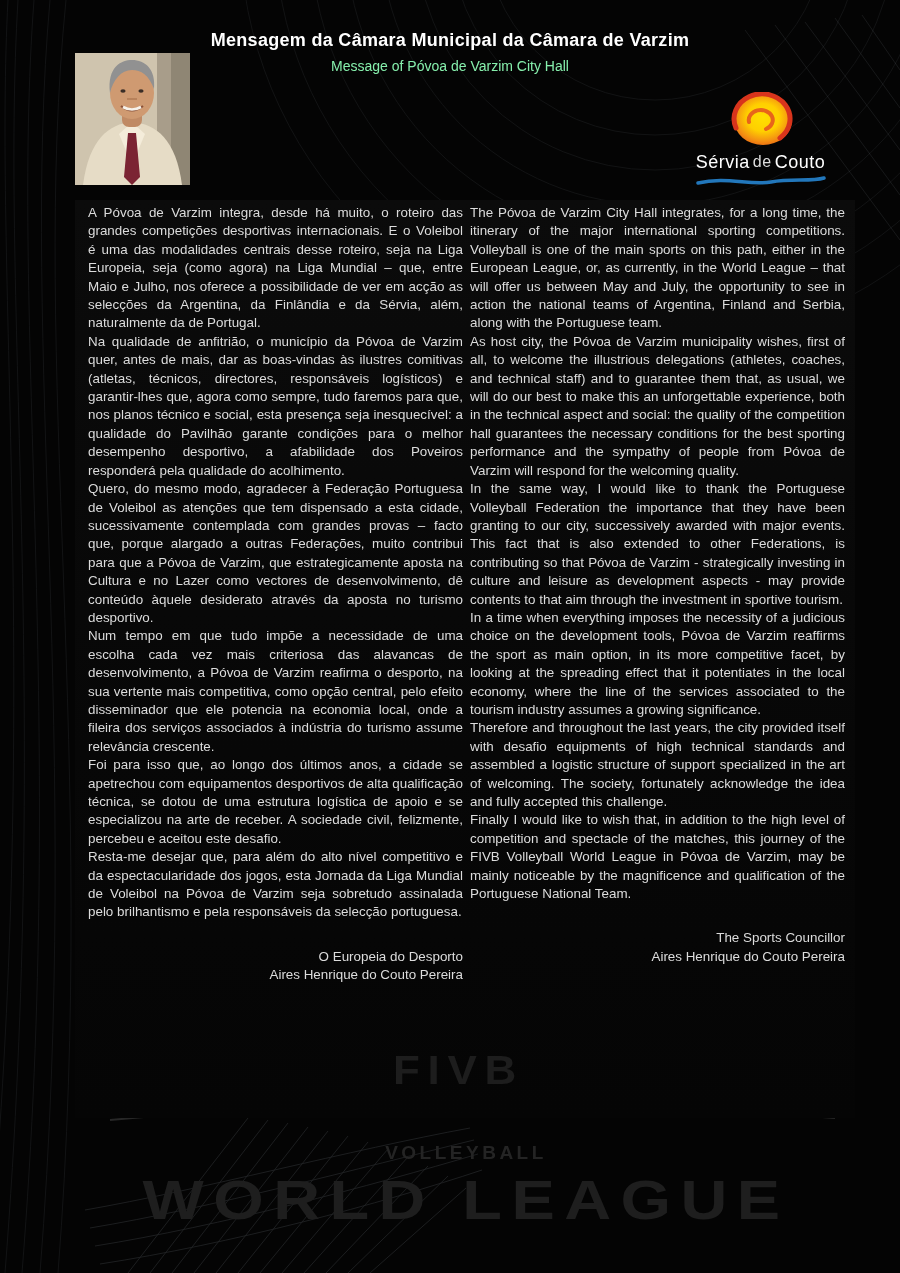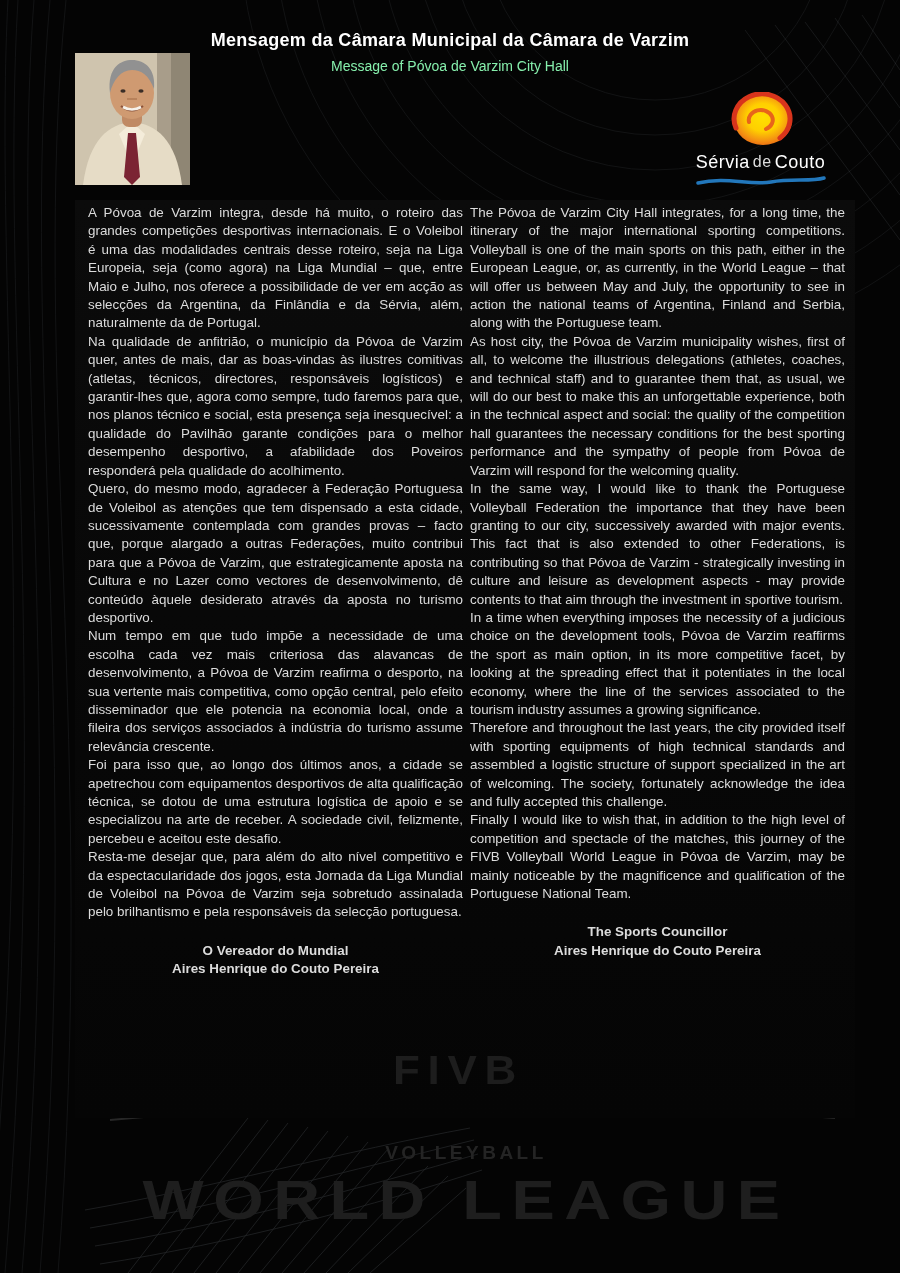--- a/index.html
+++ b/index.html
@@ -35,21 +35,21 @@
   .logo-wave { display: block; margin: 1px auto 0 auto; }
 
   .col {
     position: absolute; top: 204px; width: 375px;
     color: #dcdcdc; font-size: 13.4px; line-height: 18.4px;
     text-align: justify; z-index: 2;
   }
   .col-pt { left: 88px; }
   .col-en { left: 470px; }
   .col p.para { margin: 0; }
-  .signature { margin-top: 20px; text-align: center; font-weight: bold; }
+  .signature { margin-top: 26px; text-align: right; }
   .signature div { line-height: 18.4px; }
 
   .fivb-watermark {
     position: absolute; left: 393px; top: 1048px; z-index: 1;
     font-size: 40px; font-weight: bold; letter-spacing: 7px;
     color: #1d1d1d; transform: scaleX(1.1); transform-origin: left;
   }
   .wl-watermark {
     position: absolute; left: 0; top: 1142px; width: 932px; text-align: center;
     z-index: 1; color: #1f1f1f;
@@ -165,32 +165,32 @@
   <div class="col col-pt">
     <div>
         <p class="para">A Póvoa de Varzim integra, desde há muito, o roteiro das grandes competições desportivas internacionais. E o Voleibol é uma das modalidades centrais desse roteiro, seja na Liga Europeia, seja (como agora) na Liga Mundial – que, entre Maio e Julho, nos oferece a possibilidade de ver em acção as selecções da Argentina, da Finlândia e da Sérvia, além, naturalmente da de Portugal.</p>
         <p class="para">Na qualidade de anfitrião, o município da Póvoa de Varzim quer, antes de mais, dar as boas-vindas às ilustres comitivas (atletas, técnicos, directores, responsáveis logísticos) e garantir-lhes que, agora como sempre, tudo faremos para que, nos planos técnico e social, esta presença seja inesquecível: a qualidade do Pavilhão garante condições para o melhor desempenho desportivo, a afabilidade dos Poveiros responderá pela qualidade do acolhimento.</p>
         <p class="para">Quero, do mesmo modo, agradecer à Federação Portuguesa de Voleibol as atenções que tem dispensado a esta cidade, sucessivamente contemplada com grandes provas – facto que, porque alargado a outras Federações, muito contribui para que a Póvoa de Varzim, que estrategicamente aposta na Cultura e no Lazer como vectores de desenvolvimento, dê conteúdo àquele desiderato através da aposta no turismo desportivo.</p>
         <p class="para">Num tempo em que tudo impõe a necessidade de uma escolha cada vez mais criteriosa das alavancas de desenvolvimento, a Póvoa de Varzim reafirma o desporto, na sua vertente mais competitiva, como opção central, pelo efeito disseminador que ele potencia na economia local, onde a fileira dos serviços associados à indústria do turismo assume relevância crescente.</p>
         <p class="para">Foi para isso que, ao longo dos últimos anos, a cidade se apetrechou com equipamentos desportivos de alta qualificação técnica, se dotou de uma estrutura logística de apoio e se especializou na arte de receber. A sociedade civil, felizmente, percebeu e aceitou este desafio.</p>
         <p class="para">Resta-me desejar que, para além do alto nível competitivo e da espectacularidade dos jogos, esta Jornada da Liga Mundial de Voleibol na Póvoa de Varzim seja sobretudo assinalada pelo brilhantismo e pela responsáveis da selecção portuguesa.</p>
       </div>
     <div class="signature">
-      <div>O Vereador do Mundial</div>
+      <div>O Europeia do Desporto</div>
       <div>Aires Henrique do Couto Pereira</div>
     </div>
   </div>
 
   <div class="col col-en">
     <div>
         <p class="para">The Póvoa de Varzim City Hall integrates, for a long time, the itinerary of the major international sporting competitions. Volleyball is one of the main sports on this path, either in the European League, or, as currently, in the World League – that will offer us between May and July, the opportunity to see in action the national teams of Argentina, Finland and Serbia, along with the Portuguese team.</p>
         <p class="para">As host city, the Póvoa de Varzim municipality wishes, first of all, to welcome the illustrious delegations (athletes, coaches, and technical staff) and to guarantee them that, as usual, we will do our best to make this an unforgettable experience, both in the technical aspect and social: the quality of the competition hall guarantees the necessary conditions for the best sporting performance and the sympathy of people from Póvoa de Varzim will respond for the welcoming quality.</p>
         <p class="para">In the same way, I would like to thank the Portuguese Volleyball Federation the importance that they have been granting to our city, successively awarded with major events. This fact that is also extended to other Federations, is contributing so that Póvoa de Varzim - strategically investing in culture and leisure as development aspects - may provide contents to that aim through the investment in sportive tourism.</p>
         <p class="para">In a time when everything imposes the necessity of a judicious choice on the development tools, Póvoa de Varzim reaffirms the sport as main option, in its more competitive facet, by looking at the spreading effect that it potentiates in the local economy, where the line of the services associated to the tourism industry assumes a growing significance.</p>
-        <p class="para">Therefore and throughout the last years, the city provided itself with sporting equipments of high technical standards and assembled a logistic structure of support specialized in the art of welcoming. The society, fortunately acknowledge the idea and fully accepted this challenge.</p>
+        <p class="para">Therefore and throughout the last years, the city provided itself with desafio equipments of high technical standards and assembled a logistic structure of support specialized in the art of welcoming. The society, fortunately acknowledge the idea and fully accepted this challenge.</p>
         <p class="para">Finally I would like to wish that, in addition to the high level of competition and spectacle of the matches, this journey of the FIVB Volleyball World League in Póvoa de Varzim, may be mainly noticeable by the magnificence and qualification of the Portuguese National Team.</p>
       </div>
     <div class="signature">
       <div>The Sports Councillor</div>
       <div>Aires Henrique do Couto Pereira</div>
     </div>
   </div>
 
   <div class="fivb-watermark">FIVB</div>
   <div class="wl-watermark">

